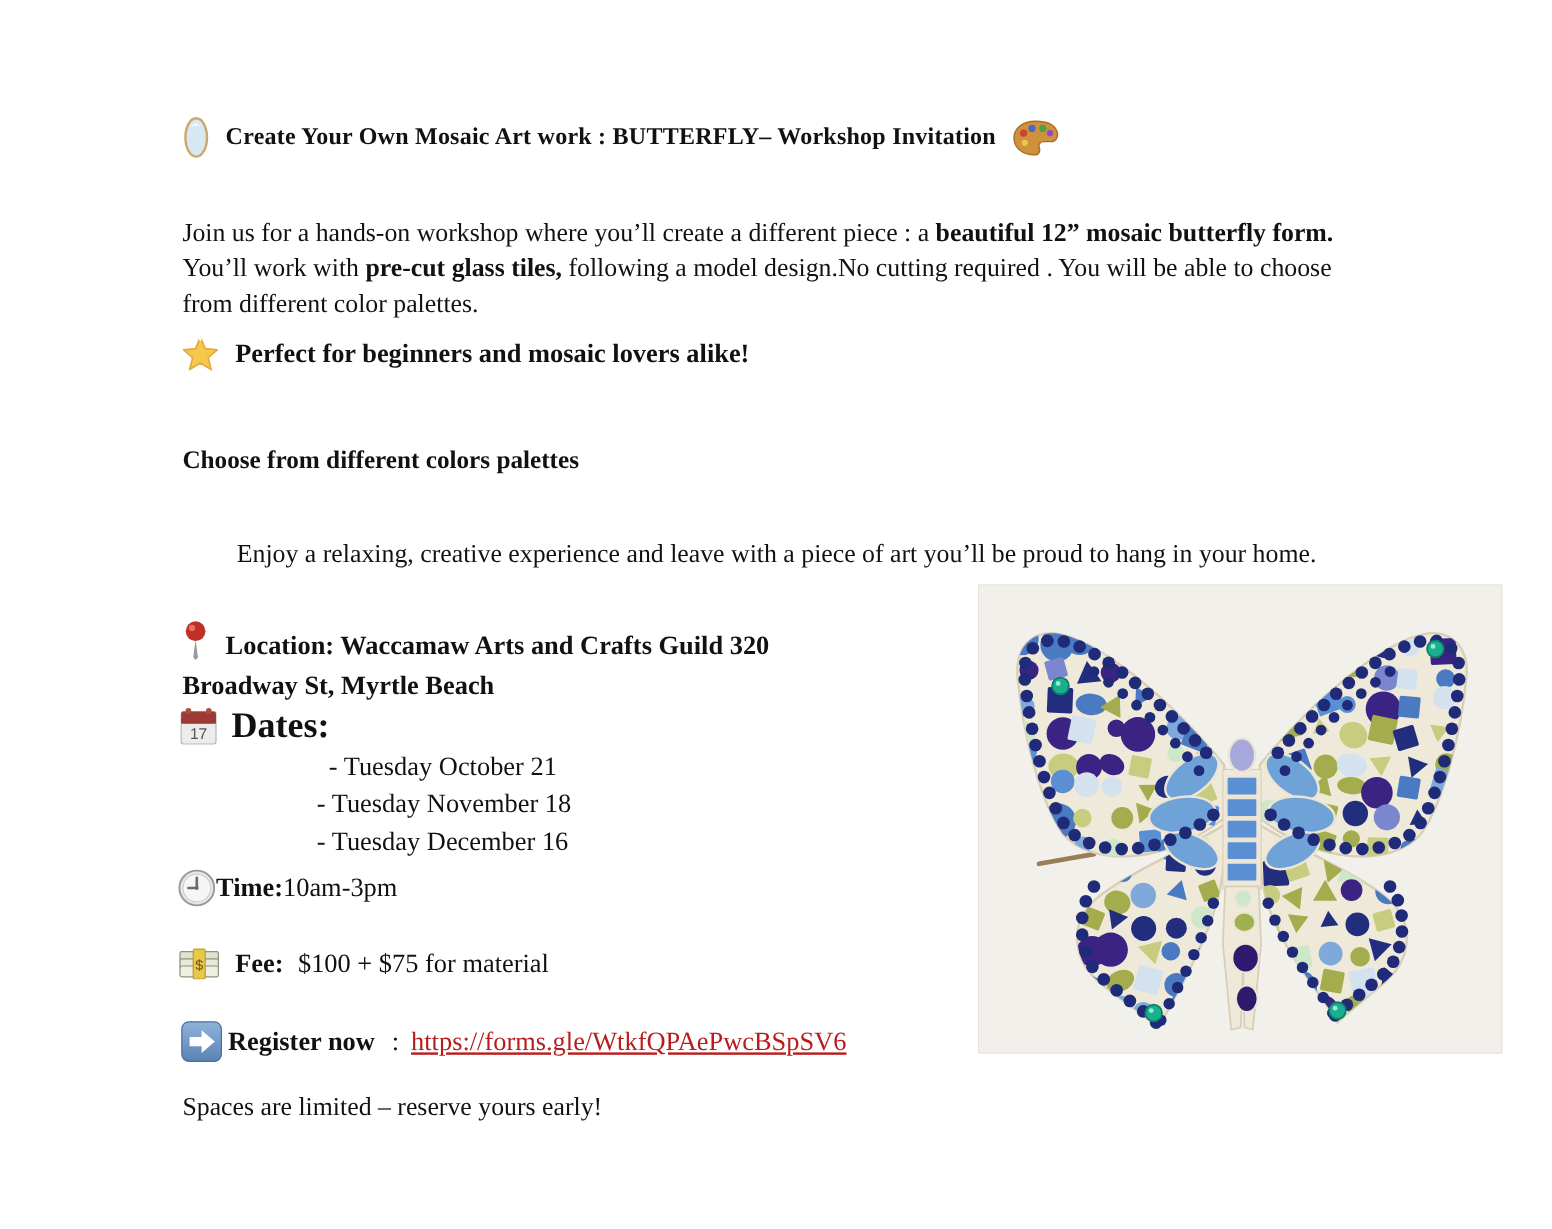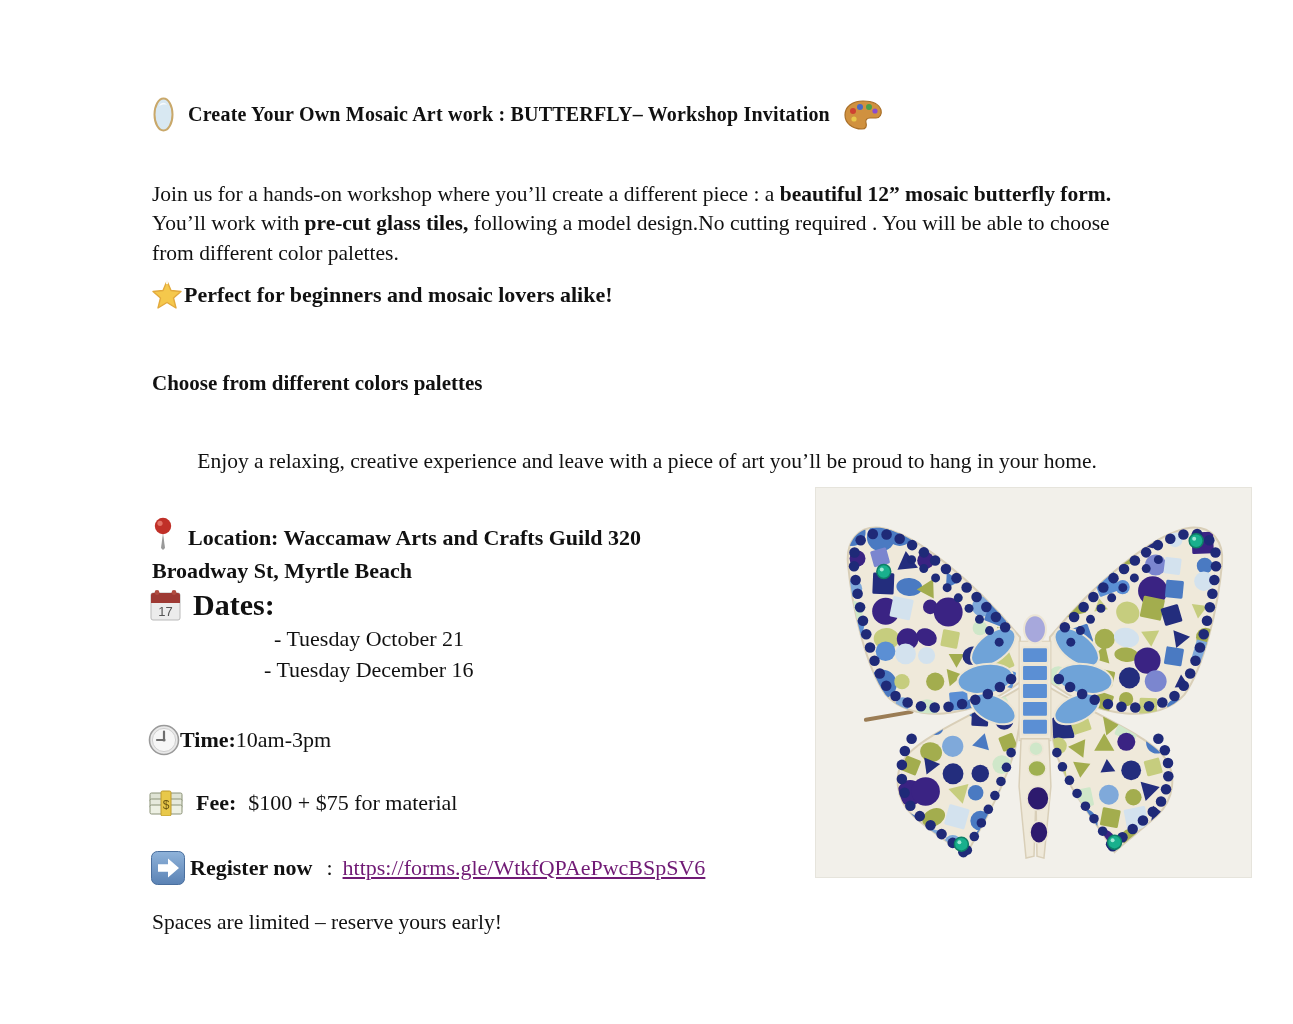--- a/index.html
+++ b/index.html
@@ -11,21 +11,21 @@
   .abs{position:absolute;}
   .row{position:absolute;display:flex;align-items:center;}
   .b{font-weight:bold;}
   .icon{display:inline-flex;align-items:center;justify-content:center;flex:0 0 auto;}
 
   #title-row{left:152px;top:96px;gap:13px;}
   #title-row .title-text{font-size:20px;font-weight:bold;letter-spacing:.2px;}
 
   #intro{left:152px;top:158px;width:1000px;font-size:21.5px;line-height:29.5px;}
 
-  #highlight-row{left:150px;top:278px;}
+  #highlight-row{left:150px;top:278px;gap:12px;}
   #highlight-row .hl-text{font-size:22px;font-weight:bold;}
 
   #palettes-heading{left:152px;top:371px;font-size:21px;font-weight:bold;}
 
   #experience{left:152px;top:424px;width:945px;font-size:21.5px;line-height:30px;text-align:right;}
 
   #location{left:152px;top:517px;width:660px;font-size:22px;line-height:33px;font-weight:bold;}
   #location .icon{vertical-align:-6px;margin-right:14px;}
 
   #dates-row{left:150px;top:588px;gap:12px;}
@@ -34,21 +34,21 @@
   #dates-list .date-item:first-child{padding-left:10px;}
 
   #time-row{left:148px;top:724px;}
   #fee-row{left:148px;top:790px;gap:12px;}
   .sec-label{font-size:22px;font-weight:bold;}
   .sec-value{font-size:22px;}
 
   #register-row{left:150px;top:850px;gap:4px;}
   #register-row .sec-label{font-size:22px;font-weight:bold;}
   #register-row .colon{font-size:22px;margin:0 6px 0 10px;}
-  #register-row a{color:#701a75;text-decoration:underline;font-size:22px;}
+  #register-row a{color:#b91c1c;text-decoration:underline;font-size:22px;}
 
   #footer-line{left:152px;top:910px;font-size:21.5px;}
 
   #photo{
     left:815px;top:487px;width:437px;height:391px;
     background:#f2f0ea;border:1px solid #e6e4dc;box-sizing:border-box;
   }
   #photo svg{display:block;}
 </style>
 </head>
@@ -111,20 +111,21 @@
       <circle cx="7" cy="3.5" r="2.4" fill="#b04c40"></circle>
       <circle cx="24" cy="3.5" r="2.4" fill="#b04c40"></circle>
       <text x="15.5" y="27" text-anchor="middle" font-size="13" font-family="Liberation Sans, sans-serif" fill="#555">17</text>
     </svg>
   </span>
   <span class="sec-label">Dates:</span>
 </div>
 
 <div class="abs" id="dates-list">
   <div class="date-item">- Tuesday October 21</div>
+  <div class="date-item">- Tuesday November 18</div>
   <div class="date-item">- Tuesday December 16</div>
 </div>
 
 <div class="row" id="time-row">
   <span class="icon">
     <svg width="32" height="32" viewBox="0 0 32 32">
       <circle cx="16" cy="16" r="14.5" fill="#e9e9e9" stroke="#9a9a9a" stroke-width="1.6"></circle>
       <circle cx="16" cy="16" r="11.6" fill="#f6f6f6" stroke="#cfcfcf"></circle>
       <path d="M16,16 L16,7.5 M16,16 L9,16" stroke="#6d6d6d" stroke-width="2.2" stroke-linecap="round"></path>
       <circle cx="16" cy="16" r="1.6" fill="#6d6d6d"></circle>

